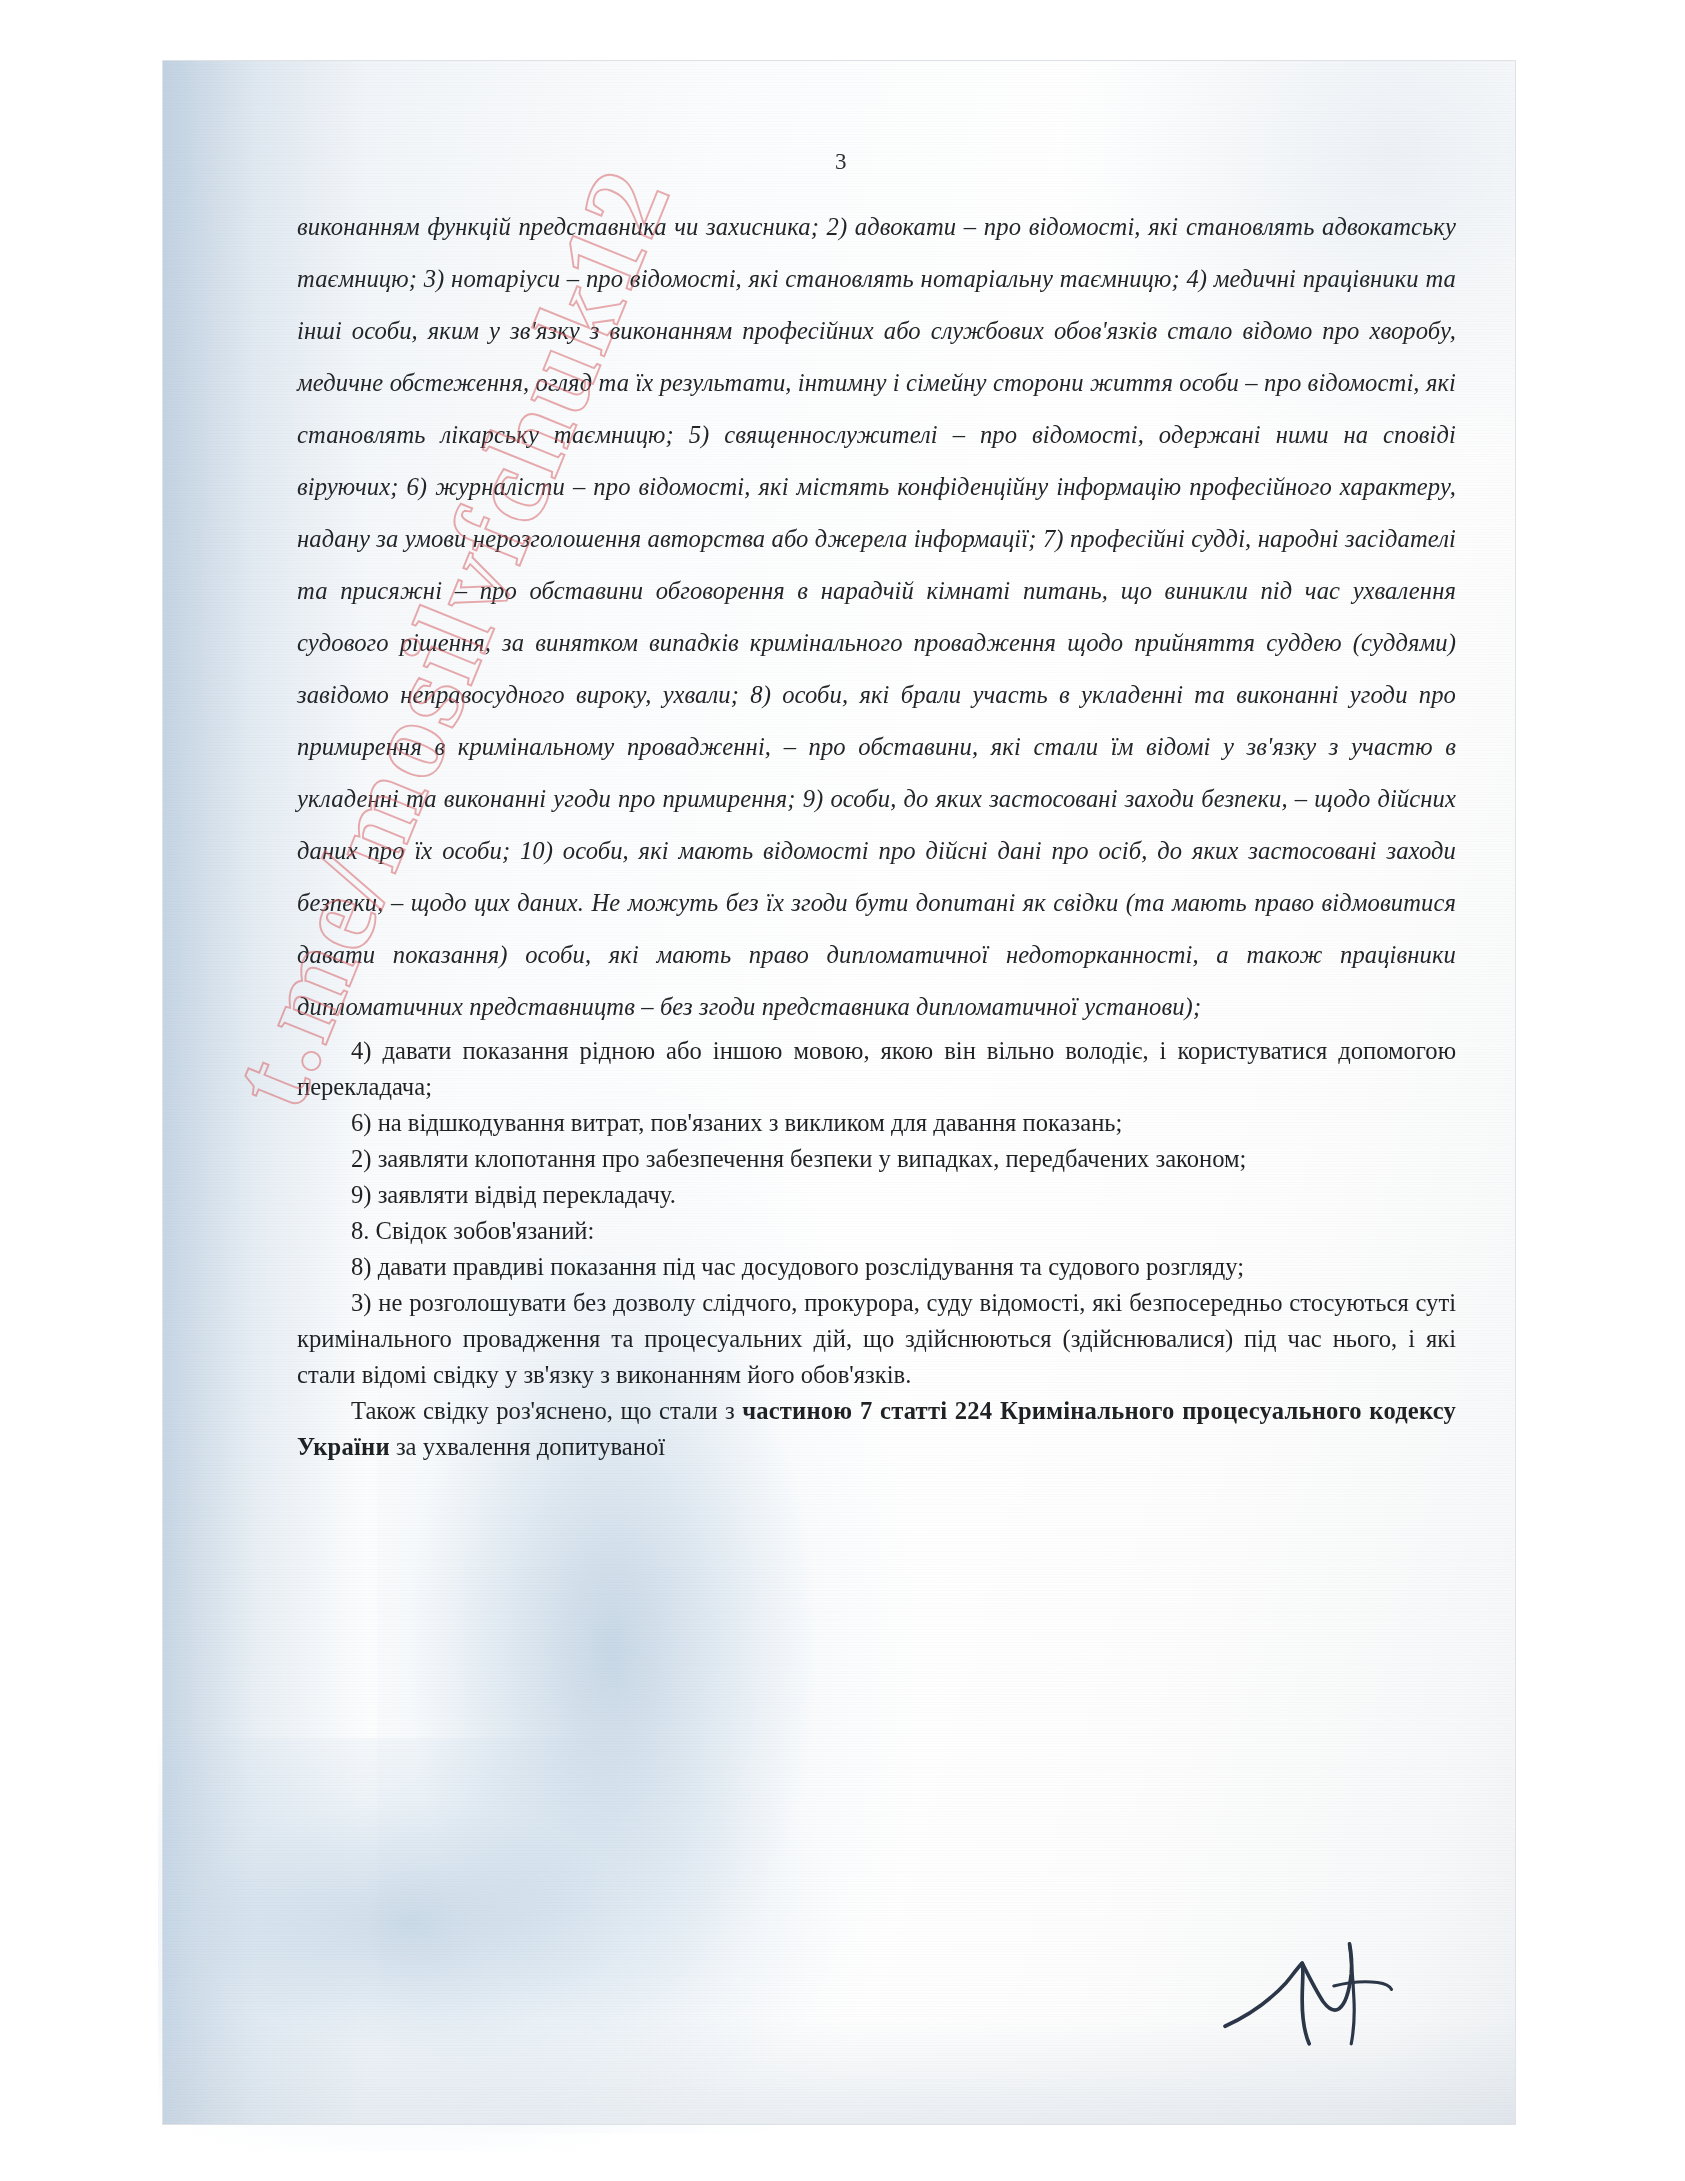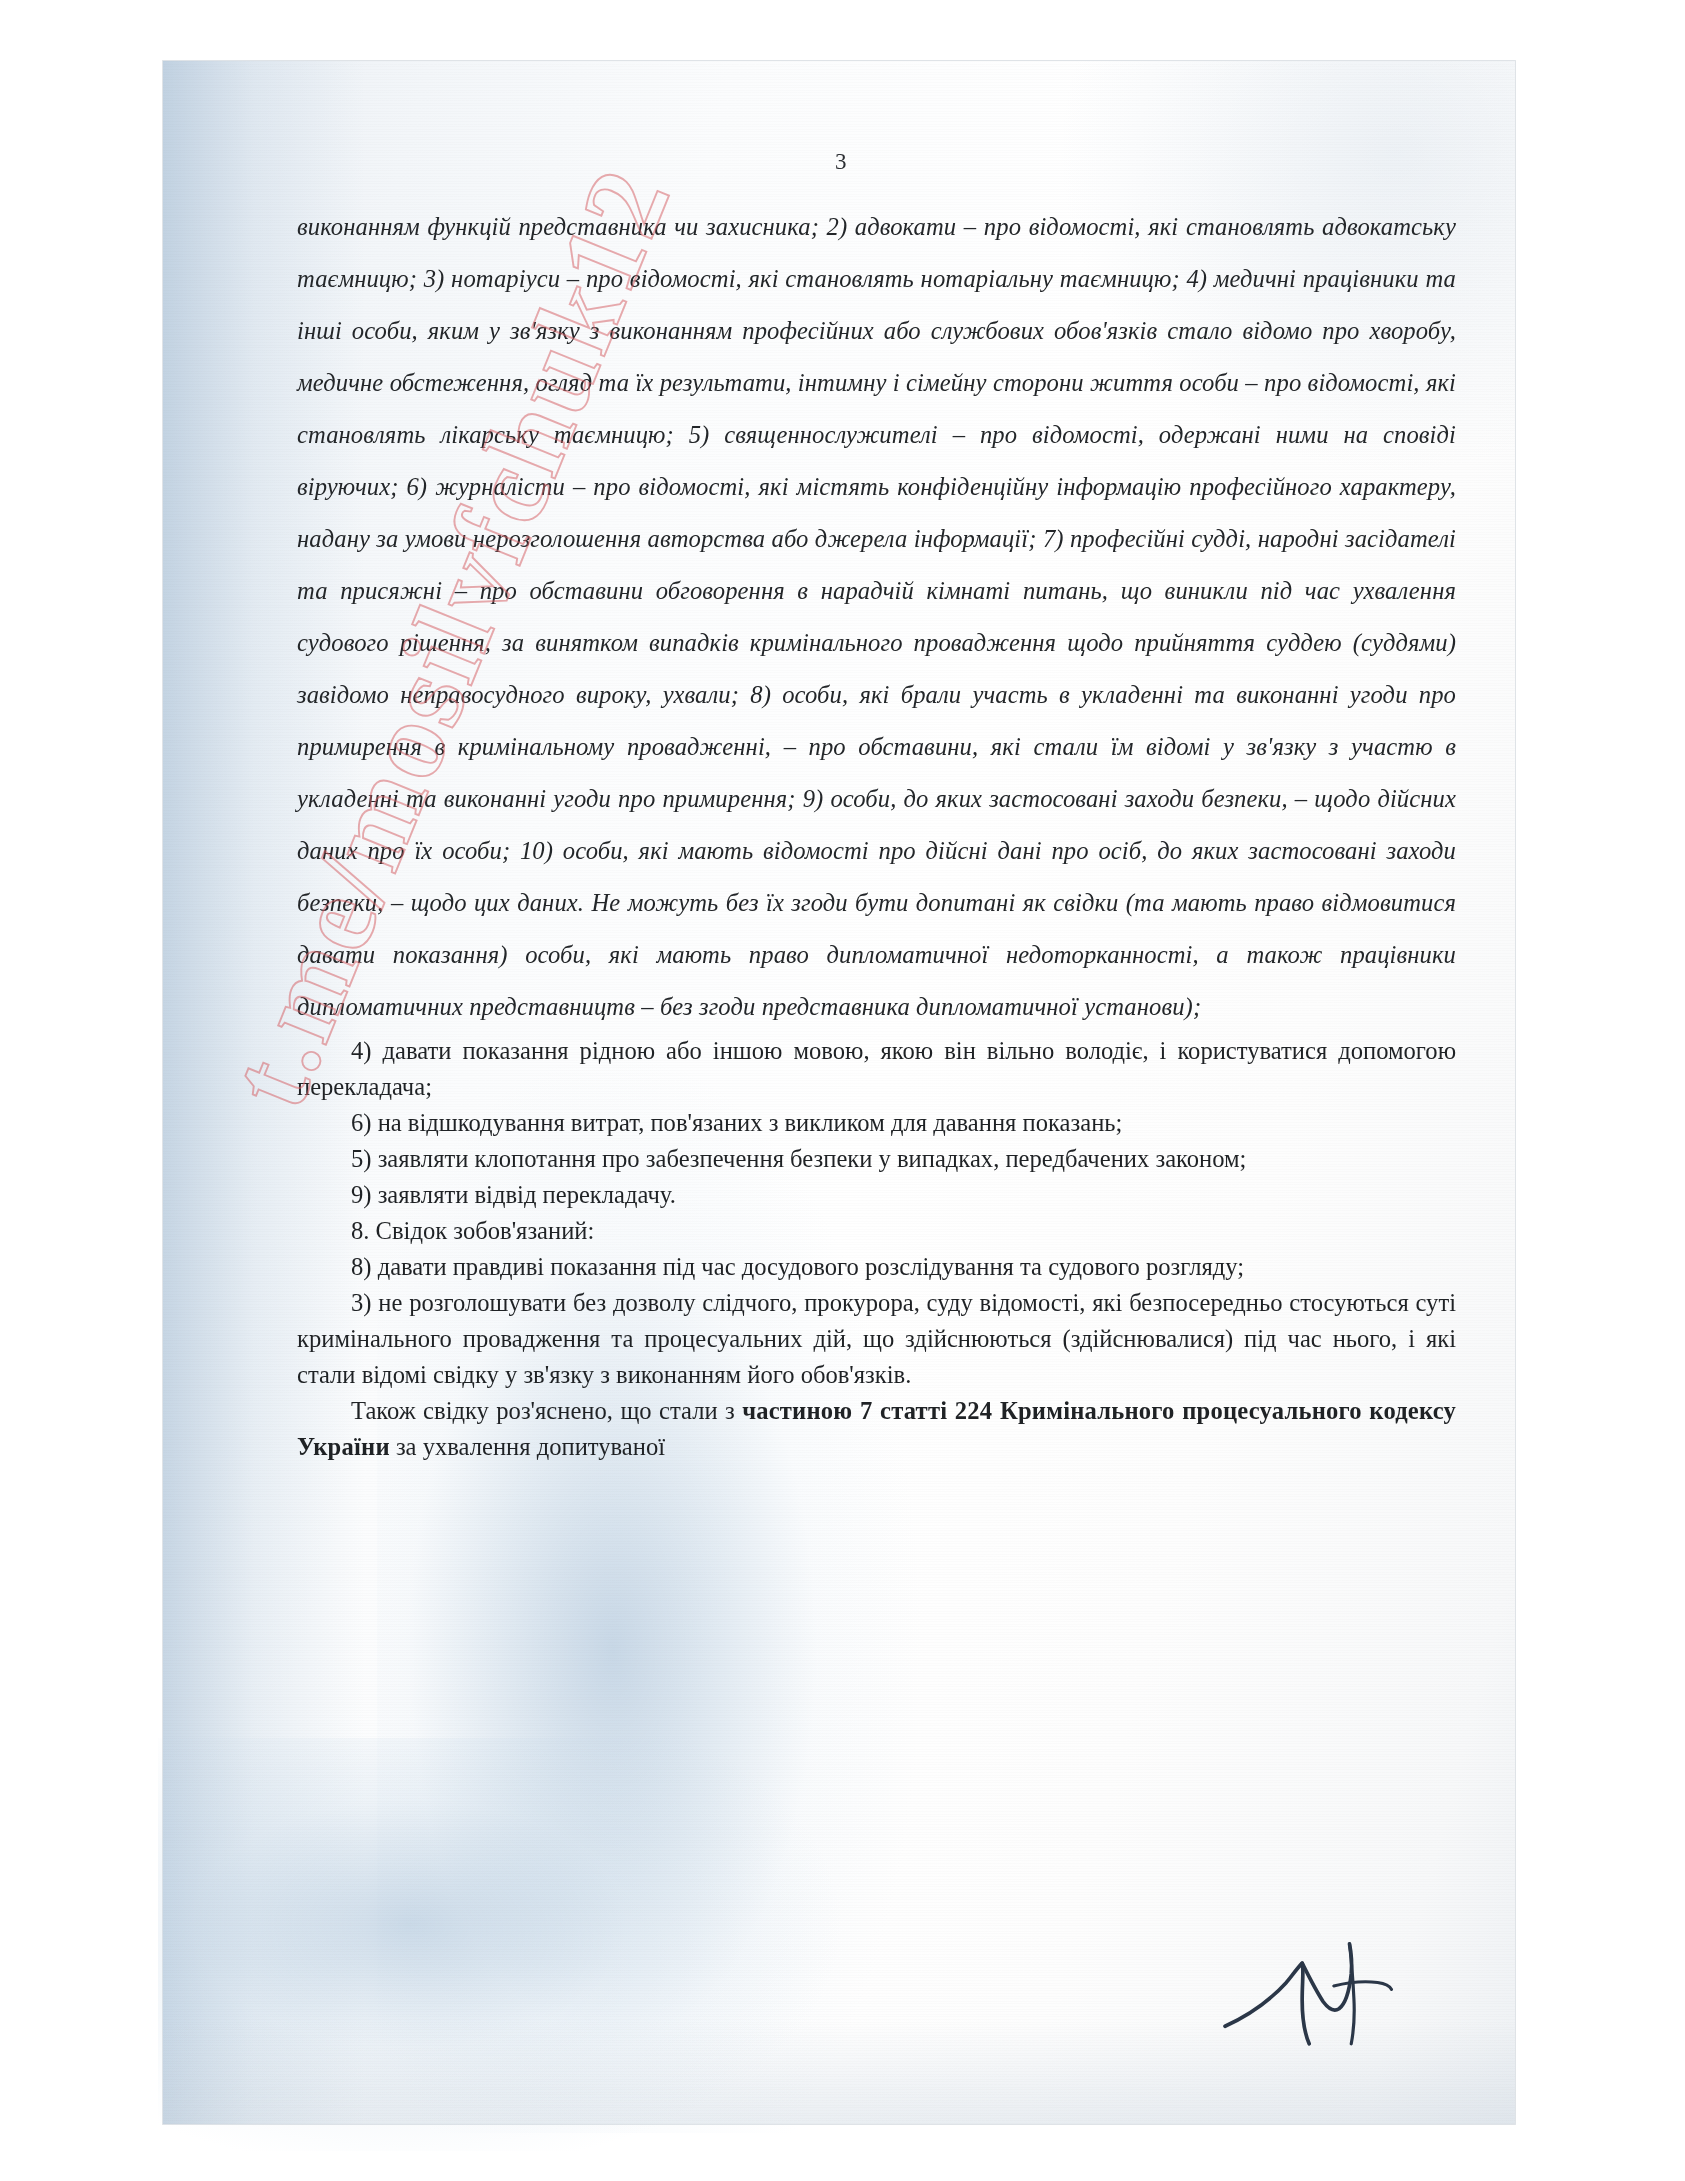--- a/index.html
+++ b/index.html
@@ -195,21 +195,21 @@
     <div id="page-number">3</div>
 
     <p class="para italic hang">виконанням функцій представника чи захисника; 2) адвокати – про відомості, які становлять адвокатську таємницю; 3) нотаріуси – про відомості, які становлять нотаріальну таємницю; 4) медичні працівники та інші особи, яким у зв'язку з виконанням професійних або службових обов'язків стало відомо про хворобу, медичне обстеження, огляд та їх результати, інтимну і сімейну сторони життя особи – про відомості, які становлять лікарську таємницю; 5) священнослужителі – про відомості, одержані ними на сповіді віруючих; 6) журналісти – про відомості, які містять конфіденційну інформацію професійного характеру, надану за умови нерозголошення авторства або джерела інформації; 7) професійні судді, народні засідателі та присяжні – про обставини обговорення в нарадчій кімнаті питань, що виникли під час ухвалення судового рішення, за винятком випадків кримінального провадження щодо прийняття суддею (суддями) завідомо неправосудного вироку, ухвали; 8) особи, які брали участь в укладенні та виконанні угоди про примирення в кримінальному провадженні, – про обставини, які стали їм відомі у зв'язку з участю в укладенні та виконанні угоди про примирення; 9) особи, до яких застосовані заходи безпеки, – щодо дійсних даних про їх особи; 10) особи, які мають відомості про дійсні дані про осіб, до яких застосовані заходи безпеки, – щодо цих даних. Не можуть без їх згоди бути допитані як свідки (та мають право відмовитися давати показання) особи, які мають право дипломатичної недоторканності, а також працівники дипломатичних представництв – без згоди представника дипломатичної установи);</p>
 
     <p class="para upright indent">4) давати показання рідною або іншою мовою, якою він вільно володіє, і користуватися допомогою перекладача;</p>
 
 
     <p class="para upright indent">6) на відшкодування витрат, пов'язаних з викликом для давання показань;</p>
 
 
-    <p class="para upright indent">5) заявляти клопотання про забезпечення безпеки у випадках, передбачених законом;</p>
+    <p class="para upright indent">2) заявляти клопотання про забезпечення безпеки у випадках, передбачених законом;</p>
 
     <p class="para upright indent">9) заявляти відвід перекладачу.</p>
 
     <p class="para upright indent">8. Свідок зобов'язаний:</p>
 
 
     <p class="para upright indent">8) давати правдиві показання під час досудового розслідування та судового розгляду;</p>
 
     <p class="para upright indent">3) не розголошувати без дозволу слідчого, прокурора, суду відомості, які безпосередньо стосуються суті кримінального провадження та процесуальних дій, що здійснюються (здійснювалися) під час нього, і які стали відомі свідку у зв'язку з виконанням його обов'язків.</p>
 

